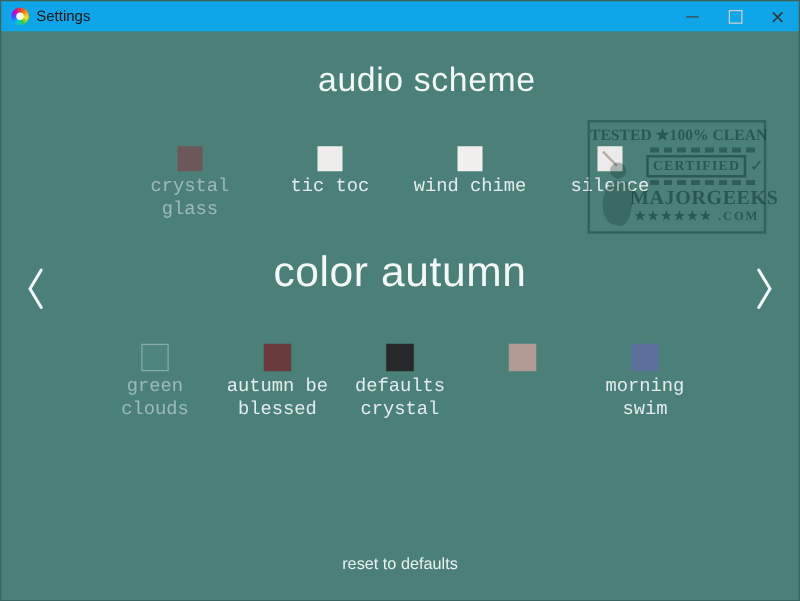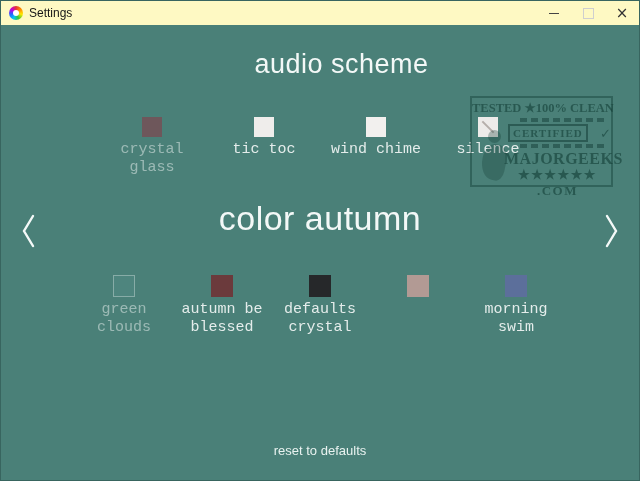--- a/index.html
+++ b/index.html
@@ -1,20 +1,20 @@
 <!DOCTYPE html>
 <html><head>
 <meta charset="utf-8">
 <style>
   html,body{margin:0;padding:0;}
   body{width:640px;height:481px;font-family:"Liberation Sans",sans-serif;overflow:hidden;}
   .window{position:relative;width:638px;height:479px;border:1px solid #38655f;background:#4A8078;box-sizing:content-box;overflow:hidden;}
 
   
-  .titlebar{height:24px;background:#fef9c3;display:flex;align-items:center;position:relative;z-index:10;}
+  .titlebar{height:24px;background:#0ea5e9;display:flex;align-items:center;position:relative;z-index:10;}
   .app-icon{width:14px;height:14px;border-radius:50%;margin:0 6px 0 8px;flex:0 0 auto;position:relative;
     background:conic-gradient(#e63535,#ff8c00,#ffe800,#37c837,#00c8f0,#2a5fff,#c000e0,#e63535);}
   .app-icon::after{content:"";position:absolute;inset:4px;background:#fff;border-radius:50%;}
   .window-title{font-size:12px;color:#151515;}
   .controls{margin-left:auto;display:flex;height:100%;}
   .ctrl{width:34px;height:100%;display:flex;align-items:center;justify-content:center;cursor:pointer;}
   .min-bar{width:10px;height:1px;background:#444;}
   .max-box{width:9px;height:9px;border:1px solid #cfcfcf;background:transparent;}
   .close-x{font-size:15px;color:#333;line-height:1;font-family:"DejaVu Sans",sans-serif;}
 
@@ -47,25 +47,25 @@
   
   .reset{position:absolute;left:0;right:0;top:418px;text-align:center;font-size:13px;font-weight:300;color:#e9f2f0;cursor:pointer;}
 
   
   .stamp{position:absolute;left:469px;top:71px;width:143px;height:91px;z-index:5;pointer-events:none;
     color:rgba(13,54,48,0.55);border:2px solid rgba(13,54,48,0.40);box-sizing:border-box;
     font-family:"Liberation Serif",serif;font-weight:bold;text-align:center;padding-top:2px;}
   .stamp-line1{font-size:12.5px;white-space:nowrap;letter-spacing:0px;}
   .dashes{height:4px;margin:2px 5px 2px 48px;
     background:repeating-linear-gradient(90deg,rgba(13,54,48,0.45) 0 7px,transparent 7px 11px);}
-  .certified-row{display:flex;align-items:center;justify-content:space-between;margin-left:36px;gap:3px;}
+  .certified-row{display:flex;align-items:center;justify-content:flex-end;margin-left:36px;gap:3px;}
   .certified-box{border:2px solid rgba(13,54,48,0.5);font-size:11px;line-height:14px;padding:0 3px;letter-spacing:1px;}
   .stamp-check{font-size:13px;font-family:"DejaVu Sans",sans-serif;}
   .stamp-brand{font-size:16px;margin-left:32px;letter-spacing:0.5px;line-height:17px;}
-  .stamp-stars{font-size:13px;margin-left:32px;letter-spacing:1.5px;}
+  .stamp-stars{font-size:10px;margin-left:32px;letter-spacing:1.5px;}
   .mascot{position:absolute;left:6px;top:32px;width:34px;height:54px;}
   .mascot-head{position:absolute;left:10px;top:0;width:13px;height:13px;border-radius:50%;background:rgba(13,54,48,0.30);}
   .mascot-body{position:absolute;left:4px;top:14px;width:24px;height:36px;border-radius:45% 45% 30% 55%;background:rgba(13,54,48,0.28);transform:rotate(12deg);}
 </style>
 </head>
 <body>
 
 <div class="window" style="background-color: rgb(74, 128, 120);">
 
   <div class="titlebar">

